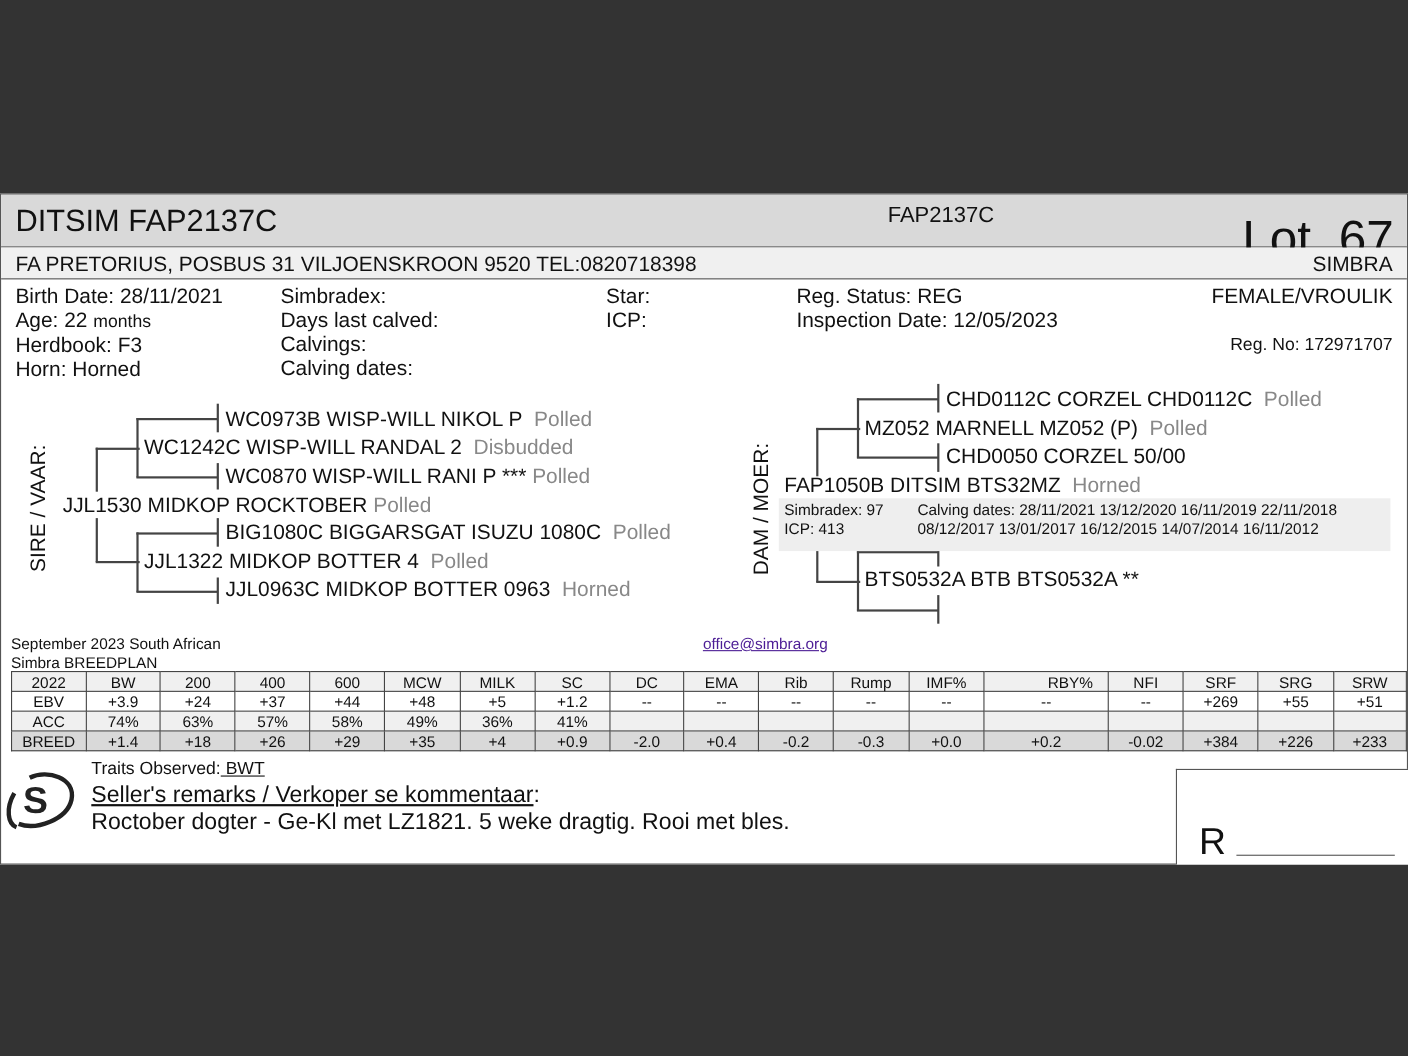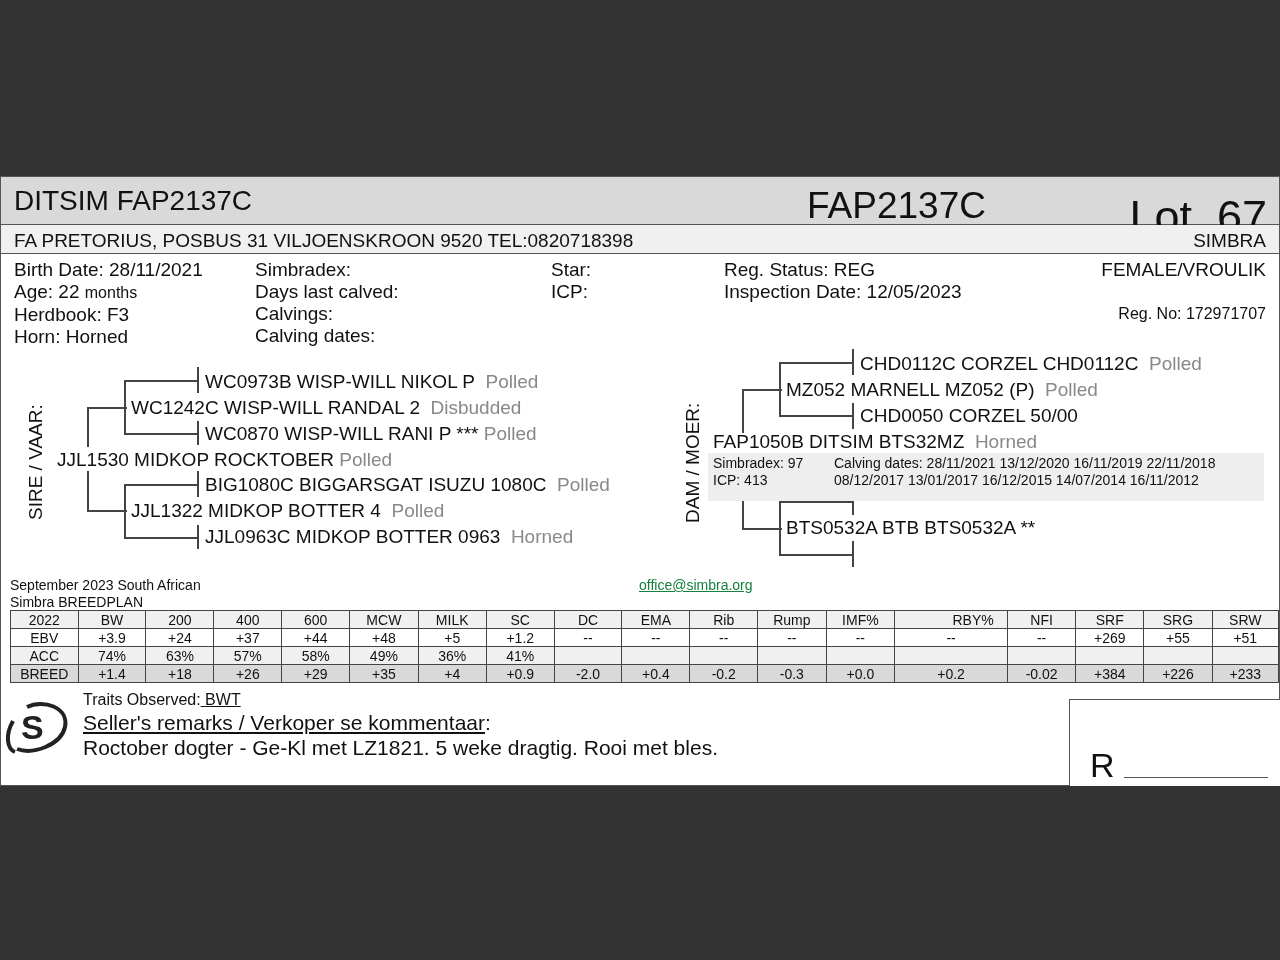--- a/index.html
+++ b/index.html
@@ -10,21 +10,21 @@
   .card {
     position: absolute; left: 0; top: 176px; width: 1278px; height: 608px;
     background: #ffffff; border: 1px solid #555;
   }
   .abs { position: absolute; white-space: nowrap; }
   .title-bar {
     position: absolute; left: 0; top: 0; width: 1278px; height: 47px;
     background: #d9d9d9; border-bottom: 1px solid #555;
   }
   .title-left { left: 13px; top: 8px; font-size: 28px; }
-  .title-mid { left: 806px; top: 8px; font-size: 37px; }
+  .title-mid { left: 806px; top: 8px; font-size: 20px; }
   .title-lot { right: 12px; top: 14px; font-size: 45px; }
   .owner-bar {
     position: absolute; left: 0; top: 48px; width: 1278px; height: 28px;
     background: #f0f0f0; border-bottom: 1px solid #555;
   }
   .owner-left { left: 13px; top: 5px; font-size: 19px; }
   .owner-right { right: 13px; top: 5px; font-size: 19px; }
   .info { font-size: 19px; line-height: 22px; }
   .small { font-size: 16px; }
   .ped { font-size: 19px; }
@@ -41,21 +41,21 @@
   table.ebv {
     position: absolute; left: 9px; top: 433px; border-collapse: collapse; font-size: 14px;
   }
   table.ebv td {
     border: 1px solid #444; text-align: center; height: 17px; padding: 0;
   }
   tr.r-head td { background: #f0f0f0; }
   tr.r-ebv td { background: #ffffff; }
   tr.r-acc td { background: #f0f0f0; }
   tr.r-breed td { background: #d9d9d9; }
-  .link { color: #15803d; text-decoration: underline; font-size: 14px; text-align: right; }
+  .link { color: #4c1d95; text-decoration: underline; font-size: 14px; text-align: right; }
   .sig-box {
     position: absolute; left: 1068px; top: 522px; width: 210px; height: 86px;
     border-left: 1px solid #555; border-top: 1px solid #555; background: #fff;
   }
 </style>
 </head>
 <body>
 
 <div class="card">
 

